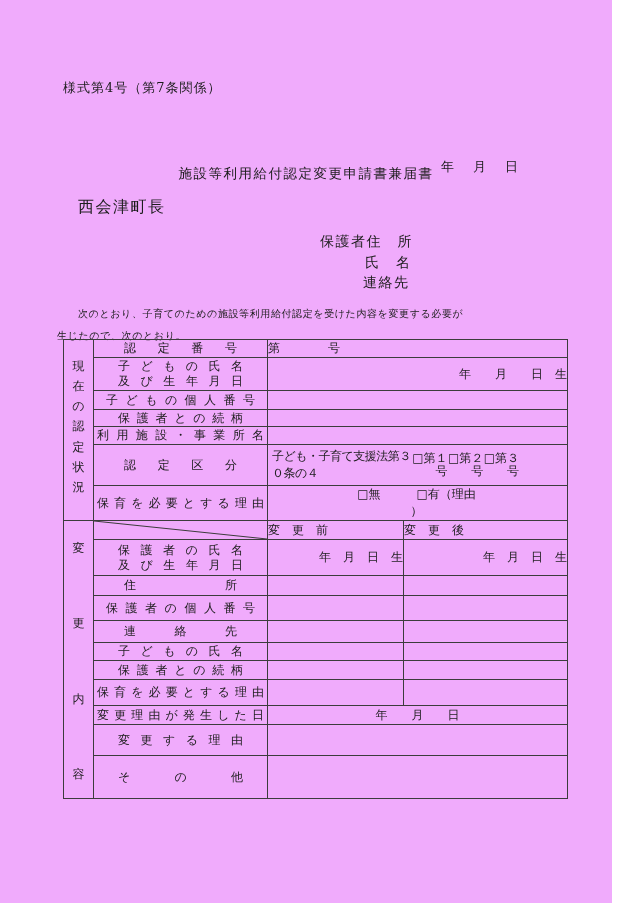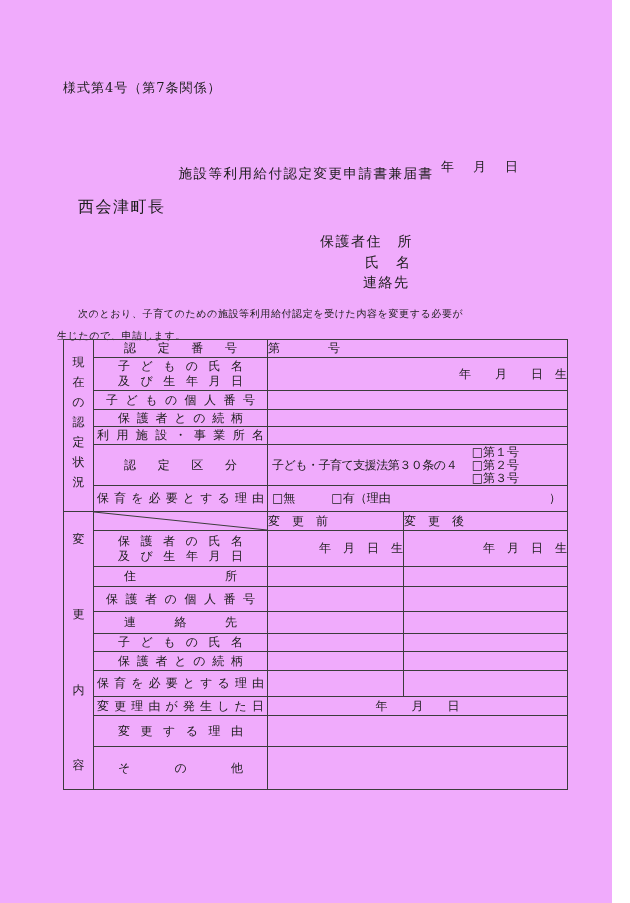--- a/index.html
+++ b/index.html
@@ -42,23 +42,23 @@
   .pad-xs { padding:0 3px;  }
 
   .v-no     { padding-left:16px;margin-left:8px; }
   td.bottom { vertical-align:bottom; }
   .v-birth  { text-align:right; padding-right:42px; padding-bottom:3px; }
   .v-birth2 { text-align:right; padding-right:28px; padding-bottom:3px; }
   .v-odate  { text-align:center; padding-right:70px; box-sizing:border-box; }
 
   .kubun { display:flex; justify-content:space-between; align-items:center; padding:0 48px 0 4px; }
   .kubun .law { letter-spacing:-0.5px; }
-  .cbstack { display:flex; flex-direction:column; line-height:13px;text-align:right; }
-
-  .care { display:flex; justify-content:space-between; align-items:center; padding:0 6px 0 4px; }
+  .cbstack { display:flex; flex-direction:row; line-height:13px;text-align:right; }
+
+  .care { display:flex; justify-content:space-between; align-items:center; padding:0 6px 0 4px;flex-direction:column; }
 
   td.diag { position:relative; }
   td.diag svg { position:absolute; left:0; top:0; width:100%; height:100%; display:block; }
   td.hdr { text-align:left; }
 </style>
 </head>
 <body>
 
 <div class="page">
 
@@ -66,21 +66,21 @@
   <div class="title">施設等利用給付認定変更申請書兼届書</div>
   <div class="date-line">年　月　日</div>
   <div class="addressee">西会津町長</div>
 
   <div class="app-line app1">保護者住　所</div>
   <div class="app-line app2">氏　名</div>
   <div class="app-line app3">連絡先</div>
 
   <div class="intro">
     <div class="l1">次のとおり、子育てのための施設等利用給付認定を受けた内容を変更する必要が</div>
-    <div class="l2">生じたので、申請します。</div>
+    <div class="l2">生じたので、次のとおり。</div>
   </div>
 
   <table class="form">
     <colgroup>
       <col style="width:30px">
         <col style="width:174px">
         <col style="width:136px">
         <col style="width:164px">
     </colgroup>
 

